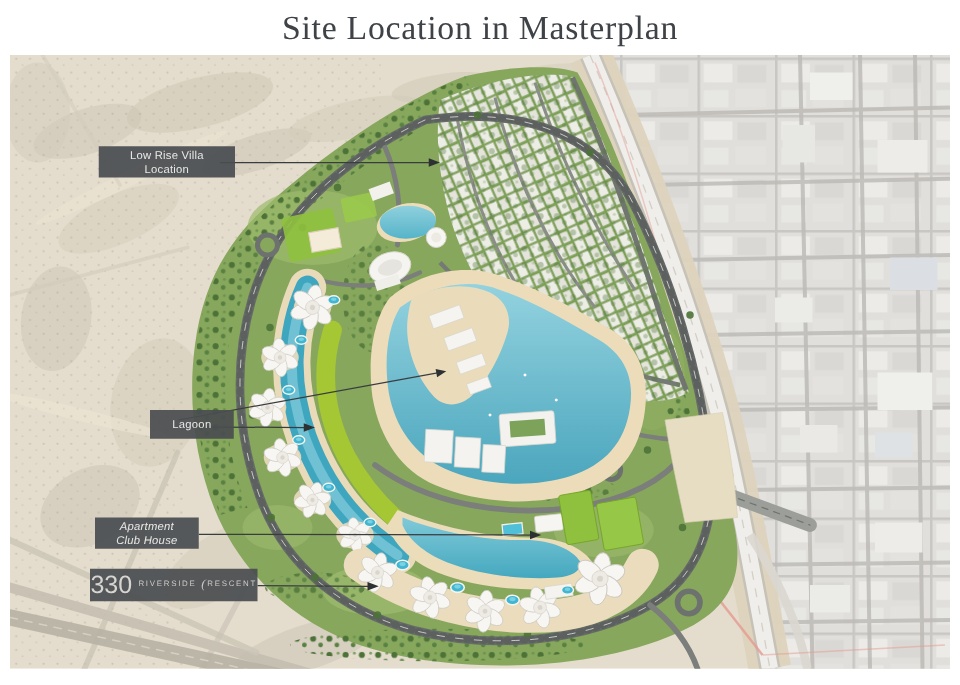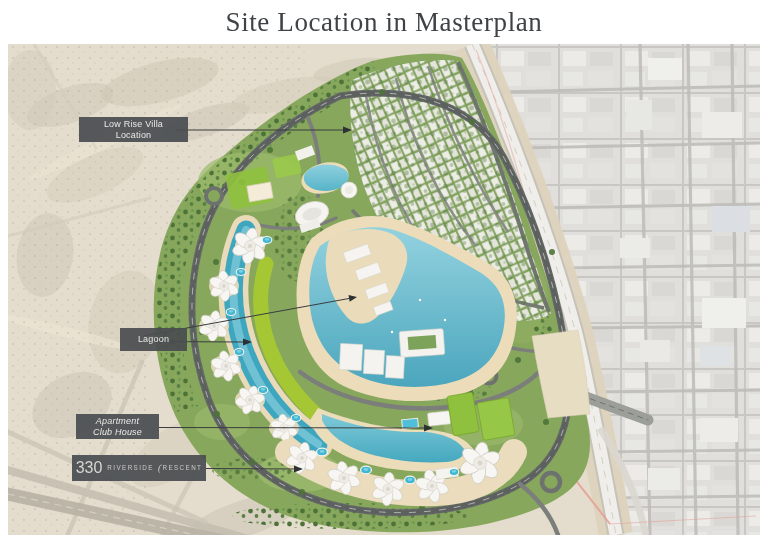--- a/index.html
+++ b/index.html
@@ -9,21 +9,21 @@
         font-family:"Liberation Serif",serif;font-weight:400;font-size:27px;line-height:44px;
         color:#3f4347;letter-spacing:.6px;}
   svg{position:absolute;top:0;left:0;}
   .map-label{position:absolute;background:rgba(74,78,81,.93);color:#e9e9e7;
         font-size:9px;line-height:10.5px;text-align:center;letter-spacing:.2px;}
   .lbl-villa{left:79px;top:117px;width:109px;padding:2px 0;}
   .lbl-lagoon{left:76px;top:328px;width:67px;padding:6px 0;margin-left:44px;}
   .lbl-club{left:76px;top:414px;width:83px;padding:2px 0;font-style:italic;}
   .lbl-brand{left:72px;top:455px;width:134px;height:26px;display:flex;align-items:center;
         justify-content:center;}
-  .brand-num{font-size:16px;color:#d6d5d1;letter-spacing:0;}
+  .brand-num{font-size:20px;color:#d6d5d1;letter-spacing:0;}
   .brand-word{font-size:6.3px;letter-spacing:1.4px;color:#cdccc9;margin-left:5px;}
   .brand-cresc{font-family:"Liberation Serif",serif;font-size:10px;color:#cdccc9;
         display:inline-block;transform:rotate(14deg);margin:0 1px 0 4px;}
   .brand-word2{font-size:6.3px;letter-spacing:1.4px;color:#cdccc9;}
 </style>
 </head>
 <body>
 
 <div class="page">
 

